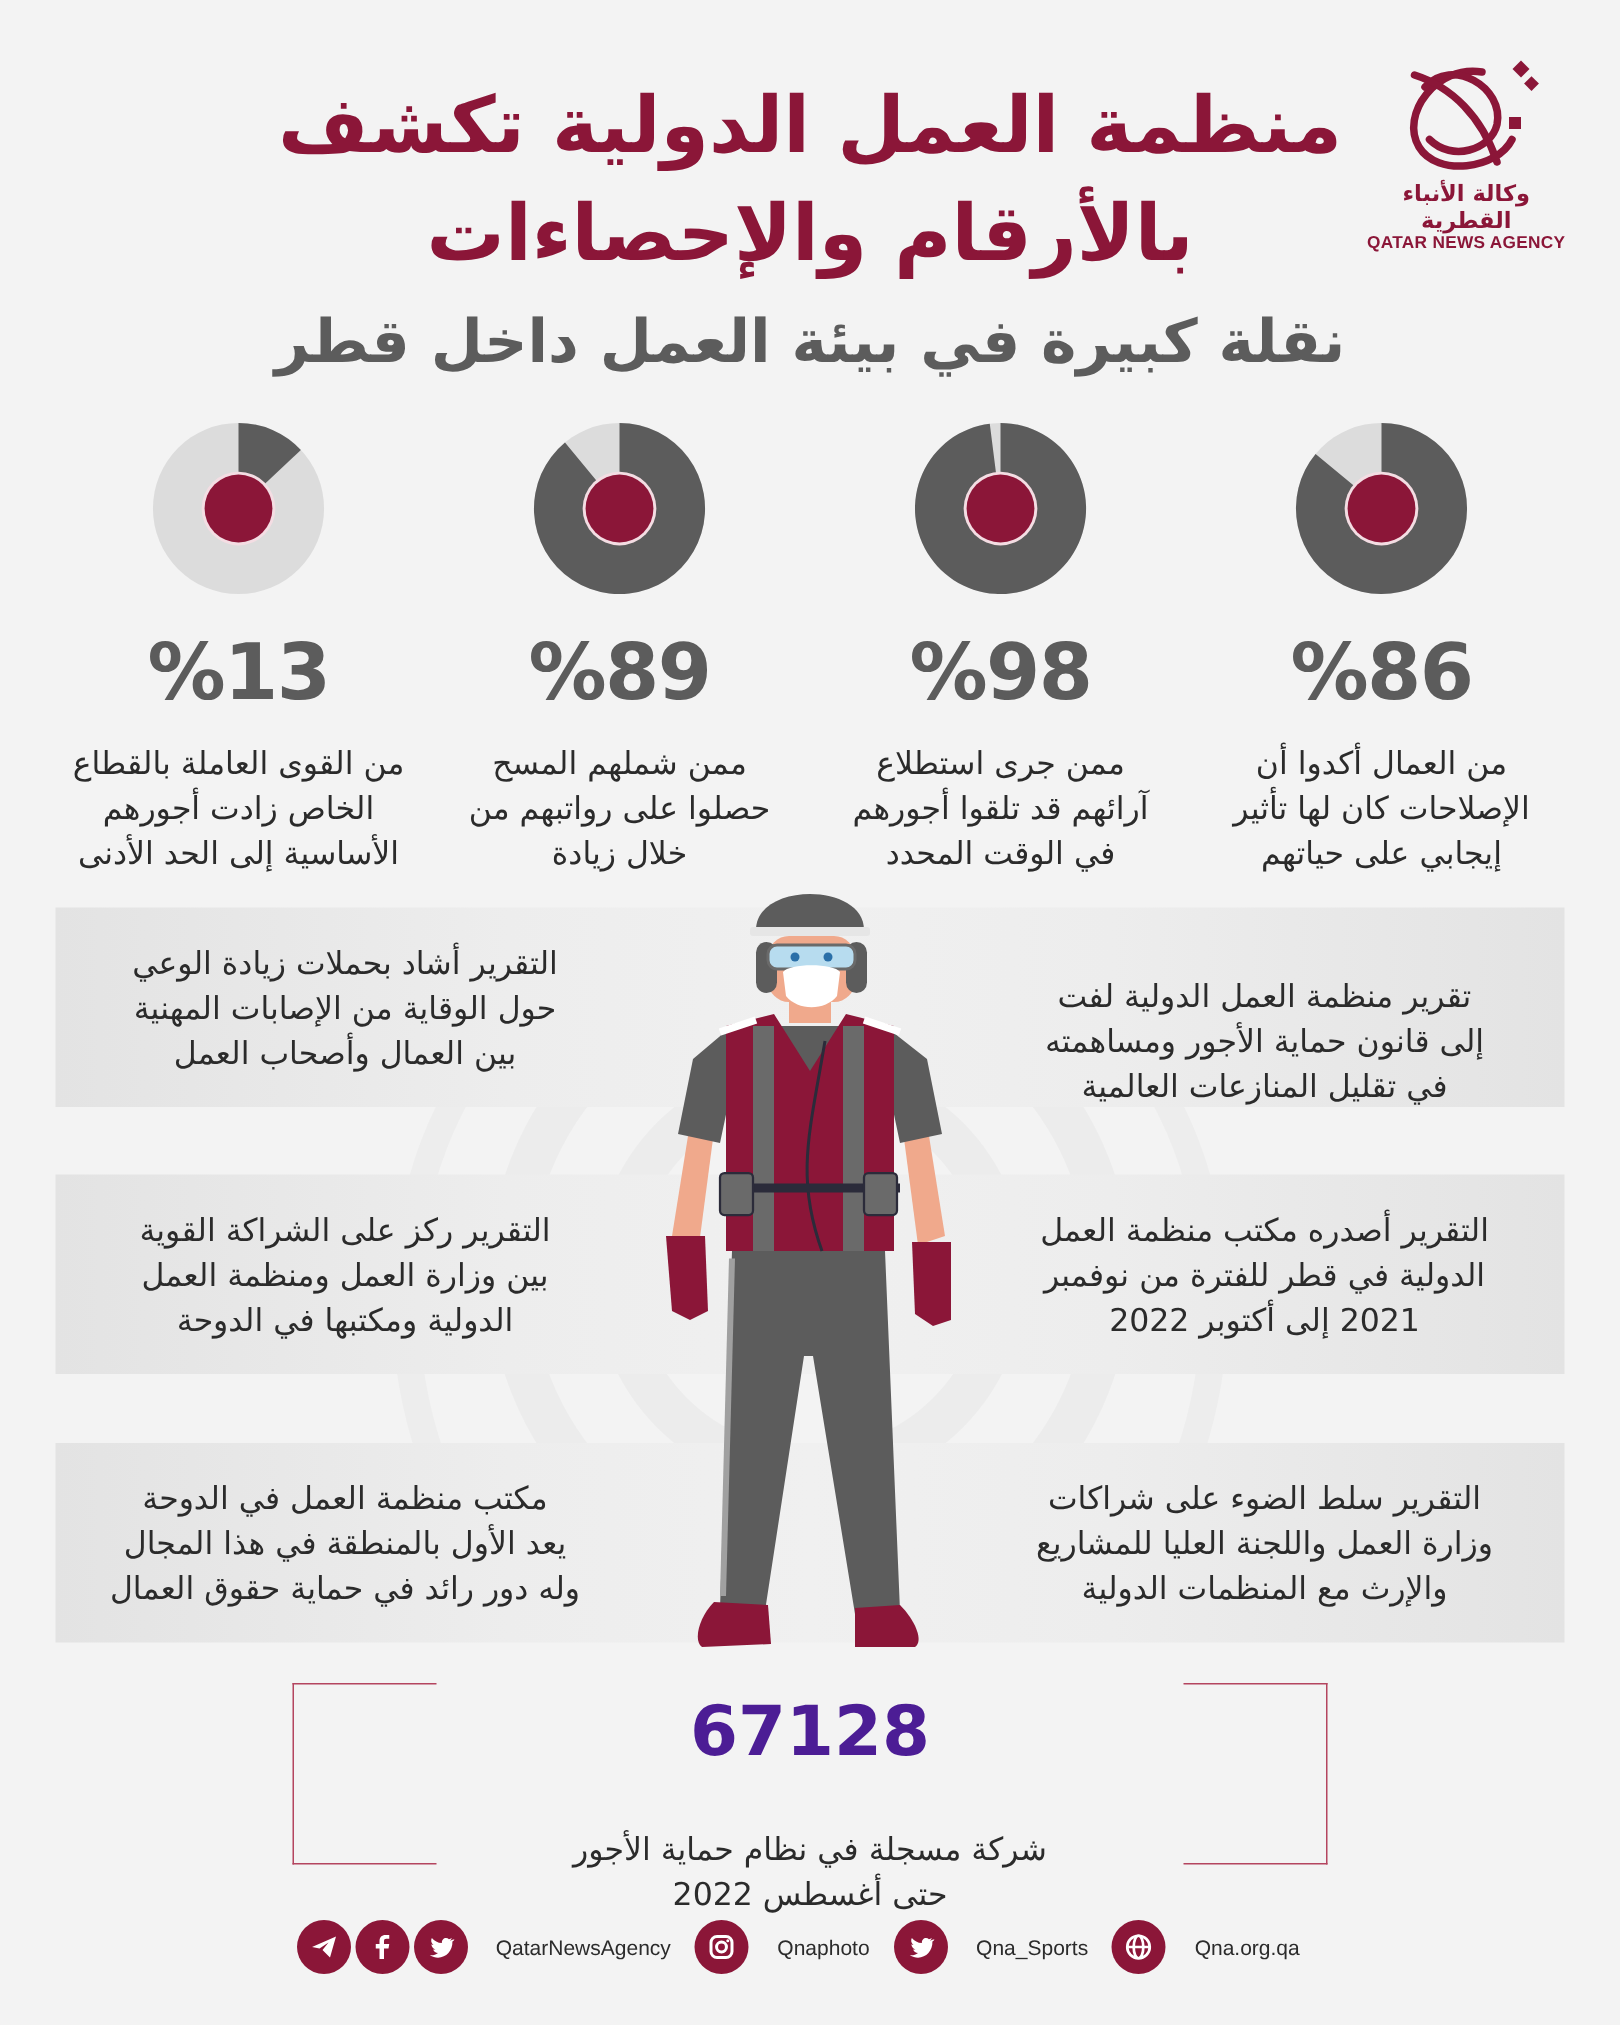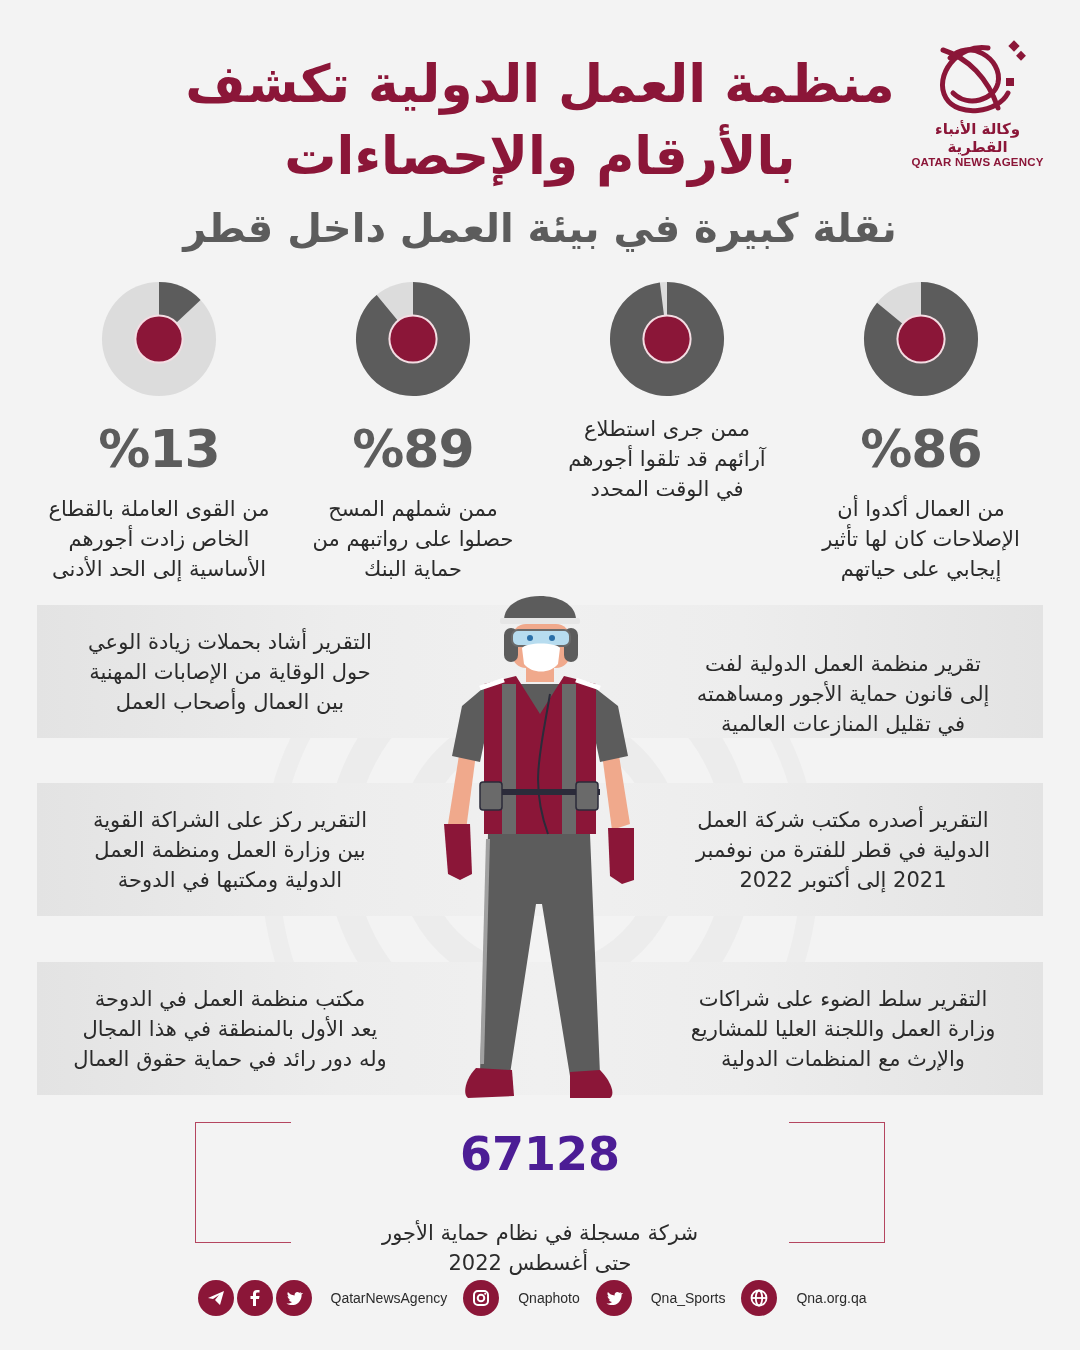--- a/index.html
+++ b/index.html
@@ -127,38 +127,39 @@
     <div>إيجابي على حياتهم</div>
   </div>
 </div>
 <div class="abs stat" style="left:540px;">
   <svg class="donut" viewBox="0 0 120 120">
       <circle cx="60" cy="60" r="58" fill="#dcdcdc"></circle>
       <path d="M60 60 L60 2 A58 58 0 1 1 52.73 2.46 Z" fill="#5c5c5c"></path>
       <circle cx="60" cy="60" r="25" fill="#f4dde3"></circle>
       <circle cx="60" cy="60" r="23" fill="#8b1638"></circle>
     </svg>
+  <div class="pct">%98</div>
   <div class="stat-desc ar">
     <div>ممن جرى استطلاع</div>
     <div>آرائهم قد تلقوا أجورهم</div>
     <div>في الوقت المحدد</div>
   </div>
 </div>
 <div class="abs stat" style="left:286px;">
   <svg class="donut" viewBox="0 0 120 120">
       <circle cx="60" cy="60" r="58" fill="#dcdcdc"></circle>
       <path d="M60 60 L60 2 A58 58 0 1 1 23.03 15.31 Z" fill="#5c5c5c"></path>
       <circle cx="60" cy="60" r="25" fill="#f4dde3"></circle>
       <circle cx="60" cy="60" r="23" fill="#8b1638"></circle>
     </svg>
   <div class="pct">%89</div>
   <div class="stat-desc ar">
     <div>ممن شملهم المسح</div>
     <div>حصلوا على رواتبهم من</div>
-    <div>حماية البنك</div>
+    <div>خلال زيادة</div>
   </div>
 </div>
 <div class="abs stat" style="left:32px;">
   <svg class="donut" viewBox="0 0 120 120">
       <circle cx="60" cy="60" r="58" fill="#dcdcdc"></circle>
       <path d="M60 60 L60 2 A58 58 0 0 1 102.28 20.30 Z" fill="#5c5c5c"></path>
       <circle cx="60" cy="60" r="25" fill="#f4dde3"></circle>
       <circle cx="60" cy="60" r="23" fill="#8b1638"></circle>
     </svg>
   <div class="pct">%13</div>
@@ -175,21 +176,21 @@
 
 <div class="abs box-text right ar" style="top:627px;">
   <div>
       <div>تقرير منظمة العمل الدولية لفت</div>
       <div>إلى قانون حماية الأجور ومساهمته</div>
       <div>في تقليل المنازعات العالمية</div>
     </div>
 </div>
 <div class="abs box-text right ar" style="top:783px;">
   <div>
-      <div>التقرير أصدره مكتب شركة العمل</div>
+      <div>التقرير أصدره مكتب منظمة العمل</div>
       <div>الدولية في قطر للفترة من نوفمبر</div>
       <div>2021 إلى أكتوبر 2022</div>
     </div>
 </div>
 <div class="abs box-text right ar" style="top:962px;">
   <div>
       <div>التقرير سلط الضوء على شراكات</div>
       <div>وزارة العمل واللجنة العليا للمشاريع</div>
       <div>والإرث مع المنظمات الدولية</div>
     </div>

